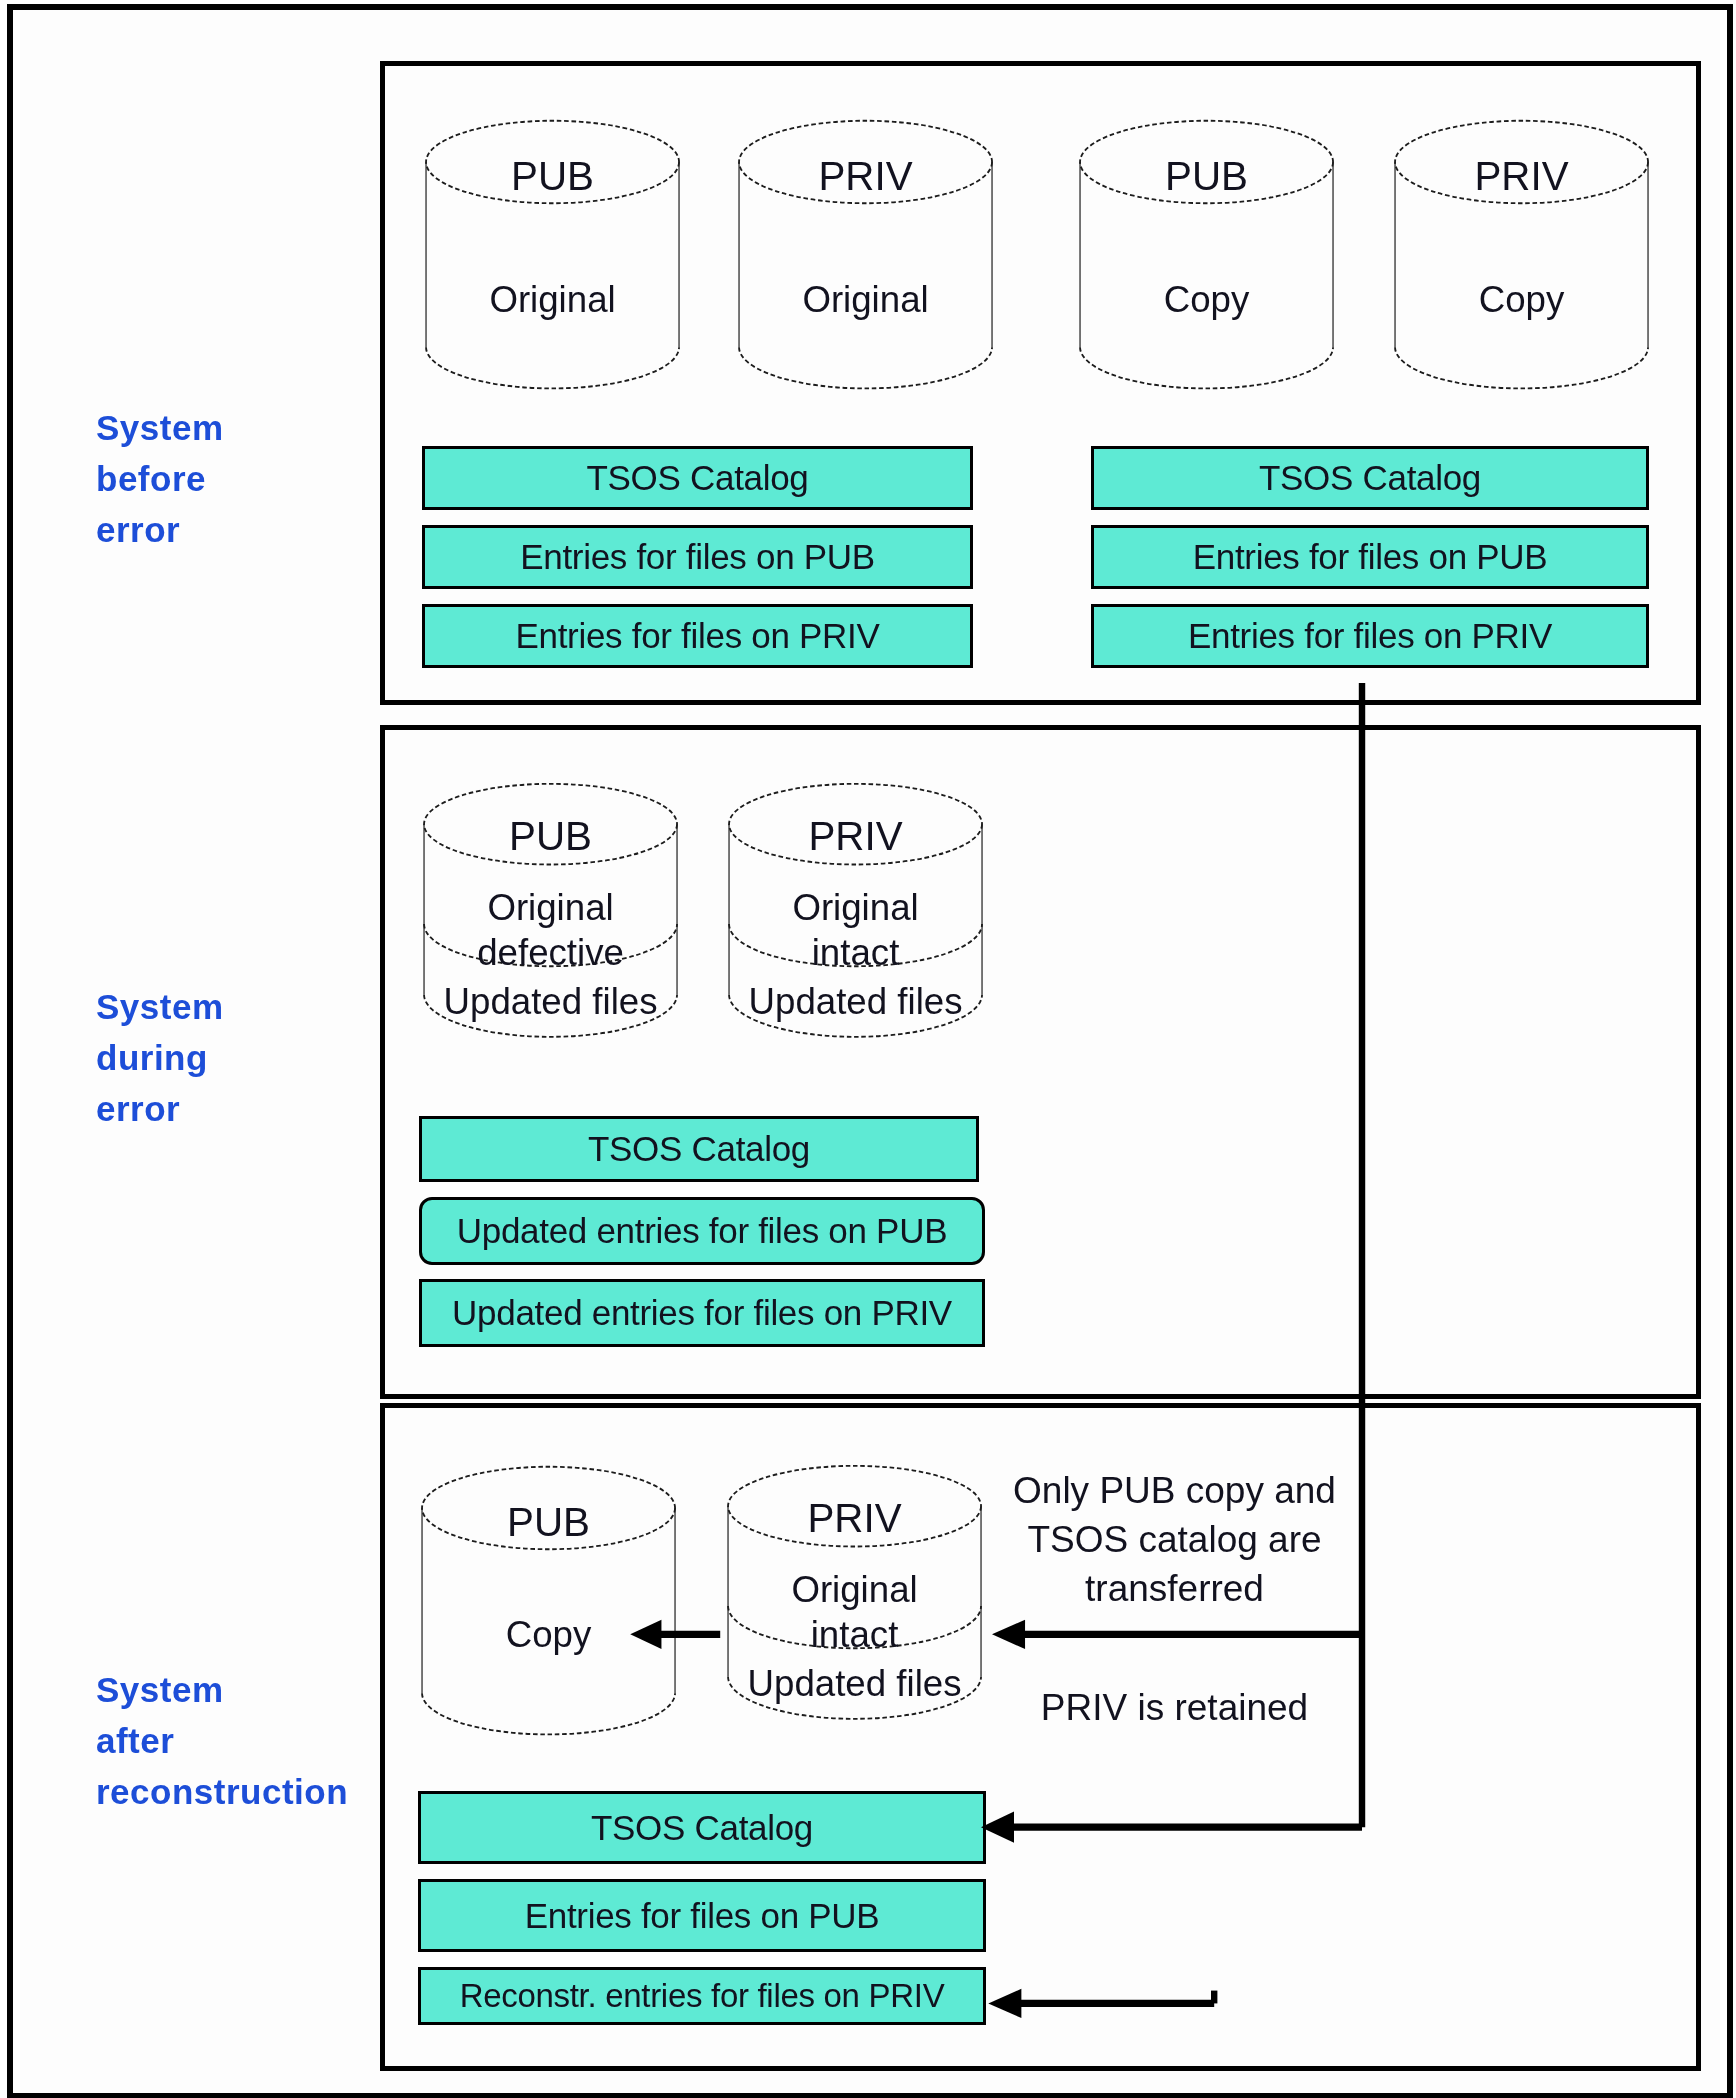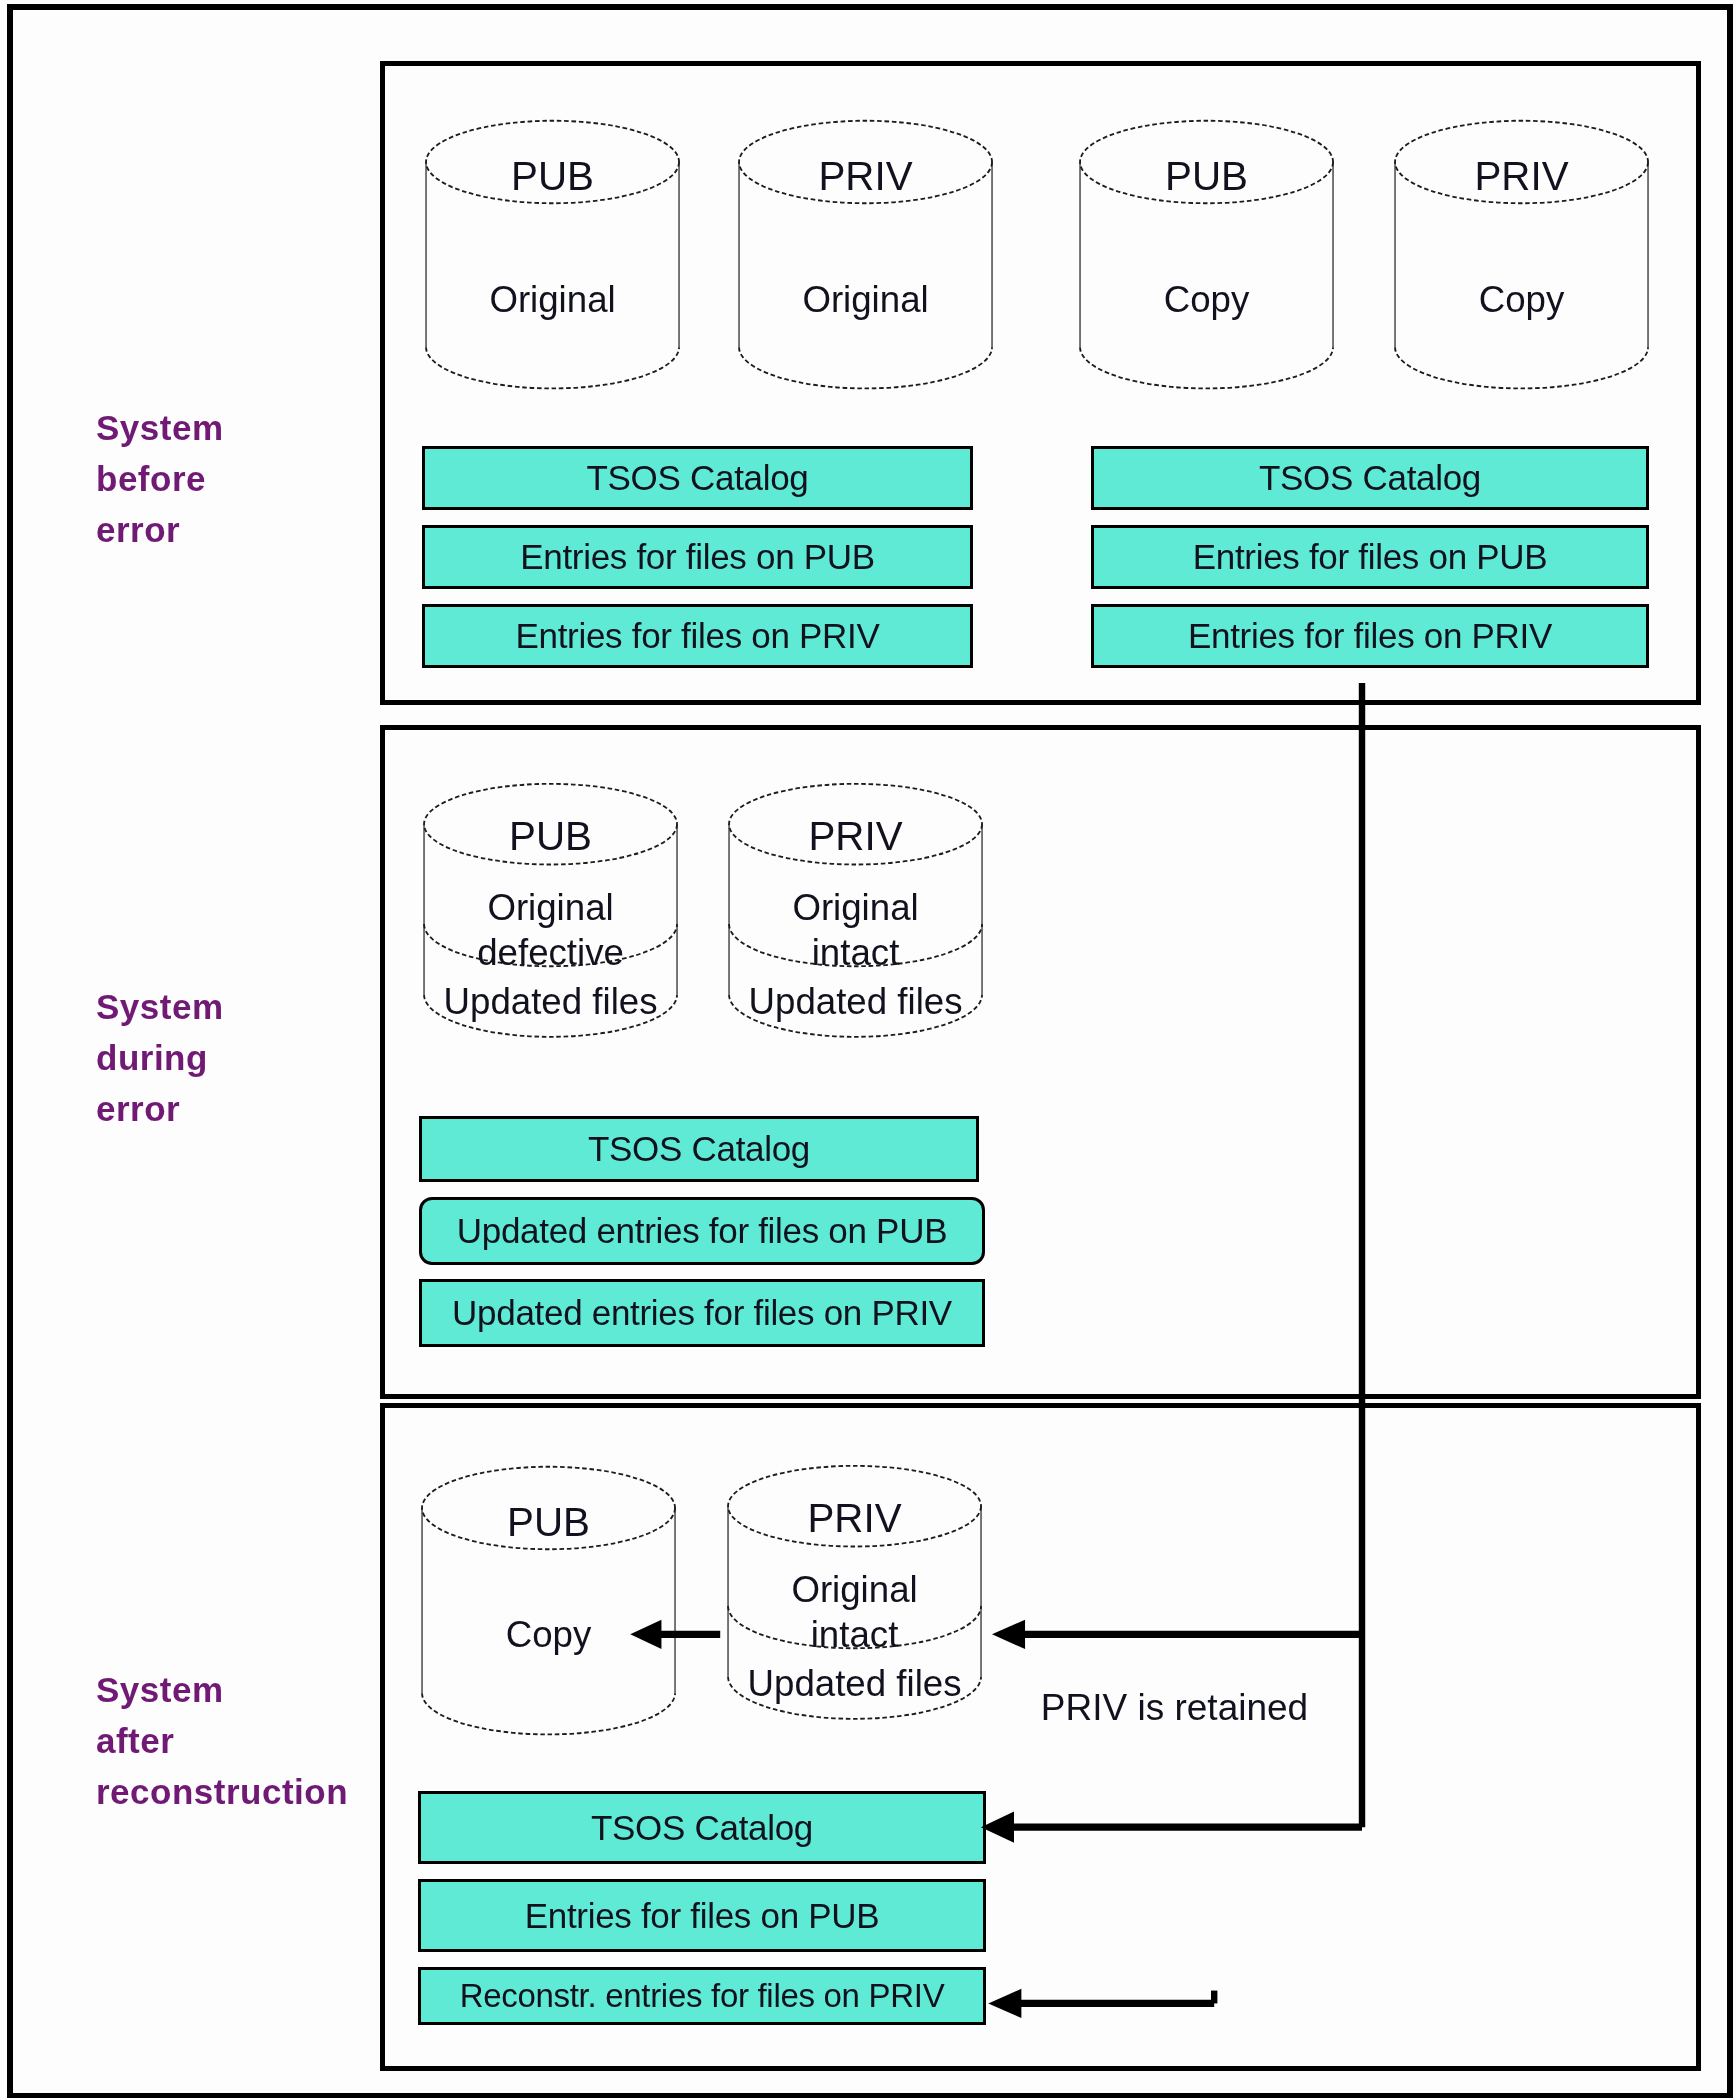--- a/index.html
+++ b/index.html
@@ -8,21 +8,21 @@
     font-family:"Liberation Sans", sans-serif;color:#12121f;overflow:hidden;
   }
   .abs{position:absolute;}
   .outer-border{left:7.3px;top:3.7px;width:1714px;height:2083px;border:6.4px solid #000;}
   .section{border:5.5px solid #000;background:transparent;}
   .sec1{left:380px;top:61px;width:1311px;height:634px;}
   .sec2{left:380px;top:725px;width:1311px;height:664px;}
   .sec3{left:380px;top:1403px;width:1311px;height:658px;}
   .side-label{
     font-weight:bold;font-size:35px;line-height:51px;white-space:pre-line;
-    color:#701a75;letter-spacing:0.5px;
+    color:#1d4ed8;letter-spacing:0.5px;
   }
   .box{
     position:absolute;border:3.7px solid #000;display:flex;align-items:center;justify-content:center;
     font-size:35px;letter-spacing:-0.3px;background:#5eead4;box-sizing:border-box;white-space:nowrap;
   }
   .caption{
     position:absolute;font-size:39px;text-align:left;white-space:pre-line;line-height:48px;margin-top:21px;
   }
   .annot{position:absolute;font-size:37px;line-height:49px;white-space:pre-line;}
   .annot.center{text-align:center;}
@@ -171,20 +171,23 @@
   <div class="box" style="left:418px;top:1791px;width:568px;height:73px;">
       <span>TSOS Catalog</span>
     </div>
   <div class="box" style="left:418px;top:1879px;width:568px;height:73px;">
       <span>Entries for files on PUB</span>
     </div>
   <div class="box" style="left:418px;top:1967px;width:568px;height:58px;font-size:33px;">
       <span>Reconstr. entries for files on PRIV</span>
     </div>
 
+  <div class="annot center" style="left:1001px;top:1466px;width:347px;">Only PUB copy and
+TSOS catalog are
+transferred</div>
   <div class="annot center" style="left:1001px;top:1649px;width:347px;margin-top:34px;">PRIV is retained</div>
 
   <svg id="wires" class="abs" width="1737" height="2098" viewBox="0 0 1891 2285">
 
     <line x1="1483" y1="744" x2="1483" y2="1990" stroke-width="7"></line>
 
     <line x1="1483" y1="1990" x2="1100" y2="1990" stroke-width="8"></line>
     <polygon points="1068,1990 1104,1973 1104,2007"></polygon>
 
     <line x1="1483" y1="1780" x2="1108" y2="1780" stroke-width="8"></line>

